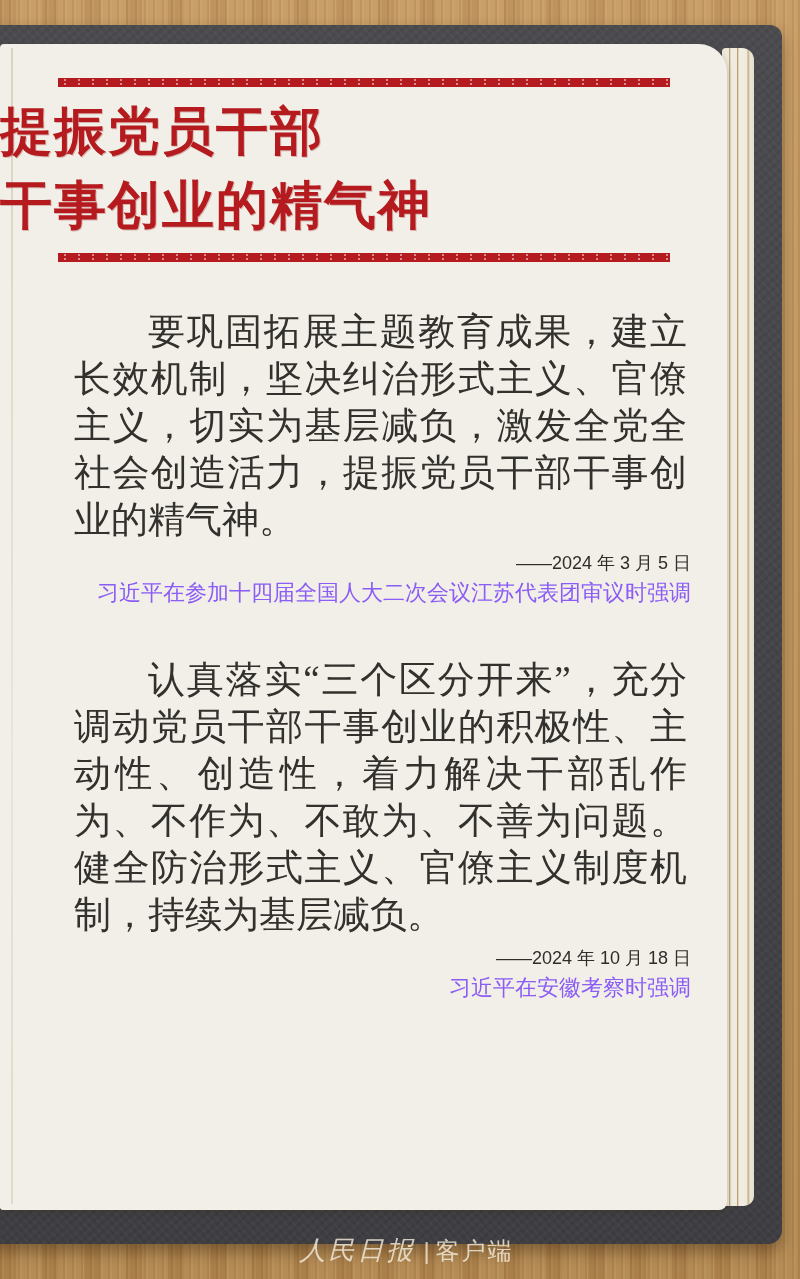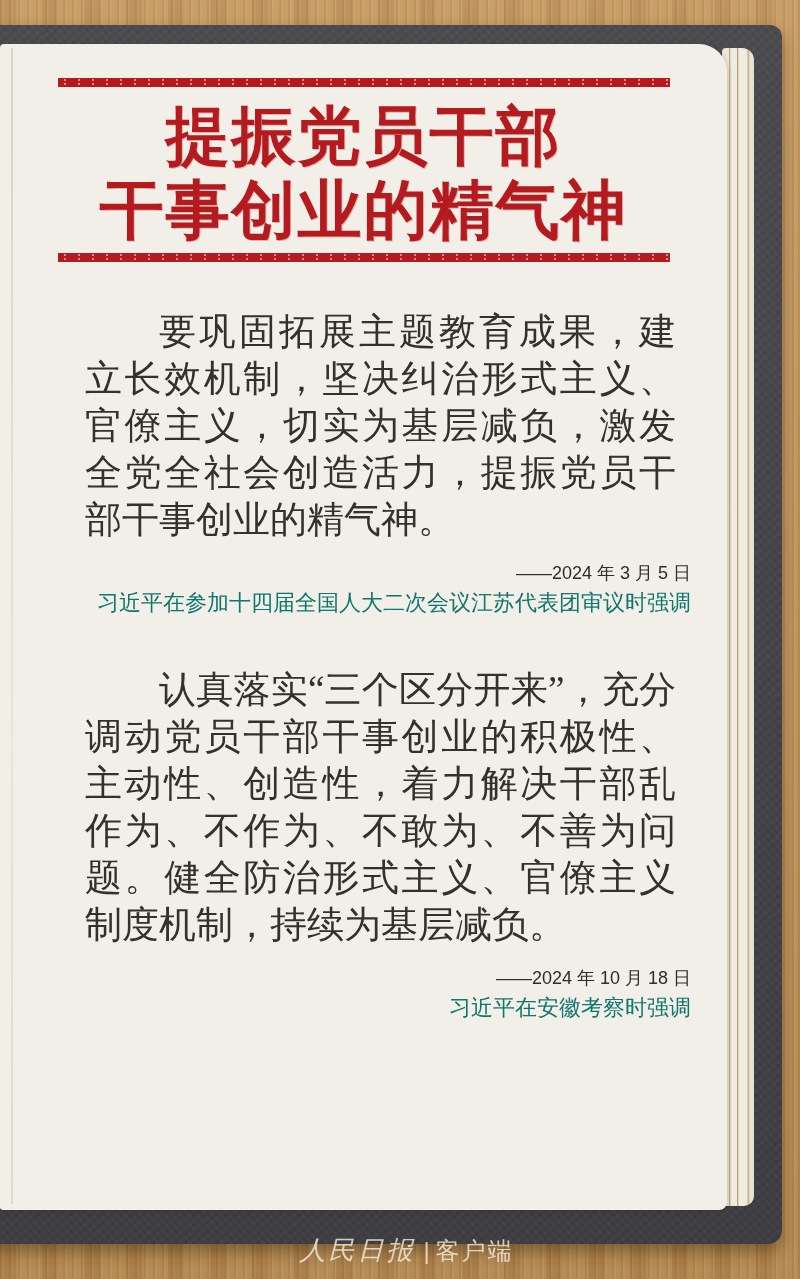--- a/index.html
+++ b/index.html
@@ -64,46 +64,46 @@
     width:612px; height:9px; margin:0 auto;
     background-color:#b41a1e;
     background-image:radial-gradient(circle, rgba(255,255,255,.5) .7px, transparent 1px);
     background-size:14px 4px;
   }
   .rule-top { margin-top:34px; }
   .rule-bottom { margin-top:6px; }
 
   
   .title {
-    margin:12px 0 0 0; padding:0; text-align:center;
-    color:#b41a1e; font-family:Liberation Sans, sans-serif;
-    font-size:64px; line-height:74px; font-weight:900; letter-spacing:2px;
+    margin:12px 0 0 0; padding:0; 
+    color:#b41a1e; font-family:Liberation Mono, monospace;
+    font-size:52px; line-height:74px; font-weight:900; letter-spacing:2px;
     text-shadow:1px 1px 0 rgba(140,10,12,.25);
   }
   .t-line { display:block; }
 
   
   .quote { padding:0 36px 0 70px; color:#33312d; }
   .quote-1 { margin-top:46px; }
   .quote-2 { margin-top:48px; }
   .quote-3 { margin-top:50px; }
   .q-text {
-    margin:15px; font-size:37px; line-height:47px;
+    margin:4px; font-size:37px; line-height:47px;
     text-align:justify; text-indent:2em;
     font-family:"Liberation Serif", serif;
   }
   .q-date {
     margin-top:5px; text-align:right;
     font-family:"Liberation Sans", sans-serif;
     font-size:18px; line-height:30px; color:#2e2d2a;
   }
   .q-source {
     margin-top:2px; text-align:right;
     font-family:"Liberation Sans", sans-serif;
-    font-size:22px; line-height:26px; color:#0f766e;
+    font-size:22px; line-height:26px; color:#8b5cf6;
   }
 
   
   .brand {
     position:absolute; left:0; right:0; bottom:11px; text-align:center;
     color:rgba(243,236,220,.82); letter-spacing:1px;
   }
   .brand-script {
     font-family:"DejaVu Serif", serif; font-style:italic;
     font-size:26px; letter-spacing:3px;margin-left:13px;

